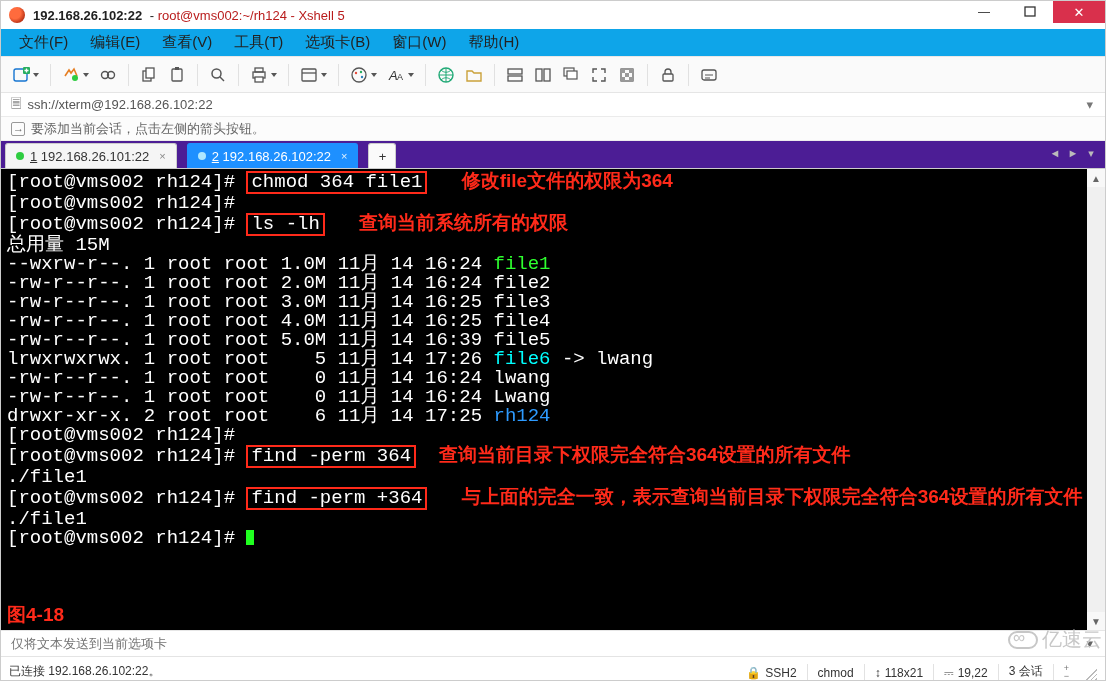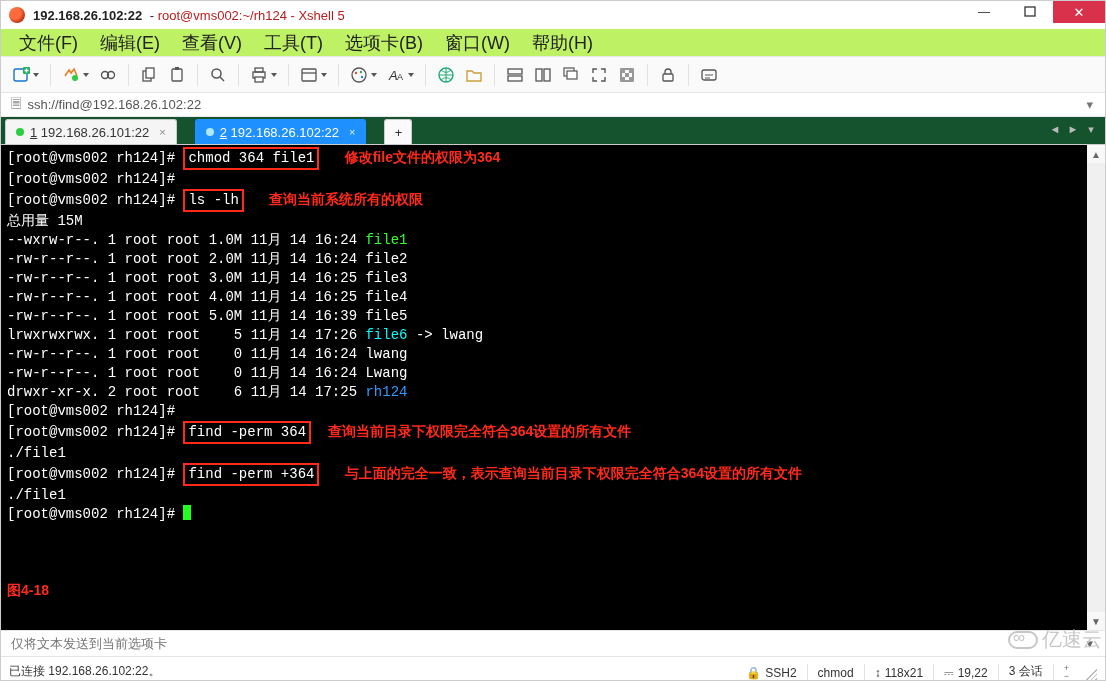--- a/index.html
+++ b/index.html
@@ -49,23 +49,23 @@
   }
   .winbtn.close { background: #d9304c; color: #fff; width: 52px; height: 22px;}
   .winbtn.close span { font-size: 13px; }
 
   
   .menubar {
     display: flex; align-items: center;
     height: 28px;
     padding: 0 8px;
     gap: 2px;
-    background: #bef264;
+    background: #0ea5e9;
     border-bottom: 1px solid #e8e8e8;
-    font-size: 18px;
+    font-size: 15px;
   }
   .menuitem { padding: 4px 10px; color: #222; white-space: nowrap; }
 
   
   .toolbar {
     display: flex; align-items: center;
     height: 36px;
     padding: 0 8px;
     gap: 4px;
     background: #fafafa;
@@ -129,23 +129,23 @@
   }
   .hintbar .arrowic::before {
     content: "→"; position: absolute; left: 1px; top: -1px;
     font-size: 11px; color: #666;
   }
 
   
   .tabsrow {
     display: flex; align-items: flex-end;
     height: 28px;
-    background: #14532d;
+    background: #4c1d95;
     padding: 0 4px;
-    gap: 16px;
+    gap: 8px;
     border-bottom: 1px solid #ccc;
     position: relative;
   }
   .tab {
     display: flex; align-items: center;
     height: 25px;
     padding: 0 10px;
     background: #f5f5f5;
     border: 1px solid #ccc;
     border-bottom: none;
@@ -188,21 +188,21 @@
 
   
   .terminal-wrap {
     flex: 1 1 auto;
     background: #000;
     position: relative;
     overflow: hidden;
   }
   .terminal {
     font-family: "NSimSun", "Consolas", "Courier New", monospace;
-    font-size: 14px;
+    font-size: 19px;
     line-height: 19px;
     color: #fff;
     white-space: pre;
     padding: 2px 6px 2px 6px;
   }
   .terminal .pr { color: #ffffff; }
   .terminal .cy { color: #2eff2f; }  
   .terminal .ln { color: #00ffff; }  
   .terminal .bl { color: #2e9bff; }  
 
@@ -474,24 +474,28 @@
       <svg class="ic" viewBox="0 0 18 18">
           <rect x="2" y="4" width="14" height="10" rx="2" fill="none" stroke="#555" stroke-width="1.3"></rect>
           <path d="M5 9h8M5 12h5" stroke="#555" stroke-width="1.2"></path>
         </svg>
     </div>
   </div>
 
   <div class="addrbar">
     <span>🗏</span>
     <span style="width:6px"></span>
-    <span>ssh://find@192.168.26.102:22</span>
+    <span>ssh://xterm@192.168.26.102:22</span>
     <span class="addrchev">▾</span>
   </div>
 
+  <div class="hintbar">
+    <span class="arrowic"></span>
+    <span>要添加当前会话，点击左侧的箭头按钮。</span>
+  </div>
 
   <div class="tabsrow">
     <div class="tab">
       <span class="dot"></span>
       <span class="t-label"><span class="u">1</span>&nbsp;<span>192.168.26.101:22</span></span>
       <span class="closex">×</span>
     </div>
     <div class="tab active">
       <span class="dot"></span>
       <span class="t-label"><span class="u">2</span>&nbsp;<span>192.168.26.102:22</span></span>

